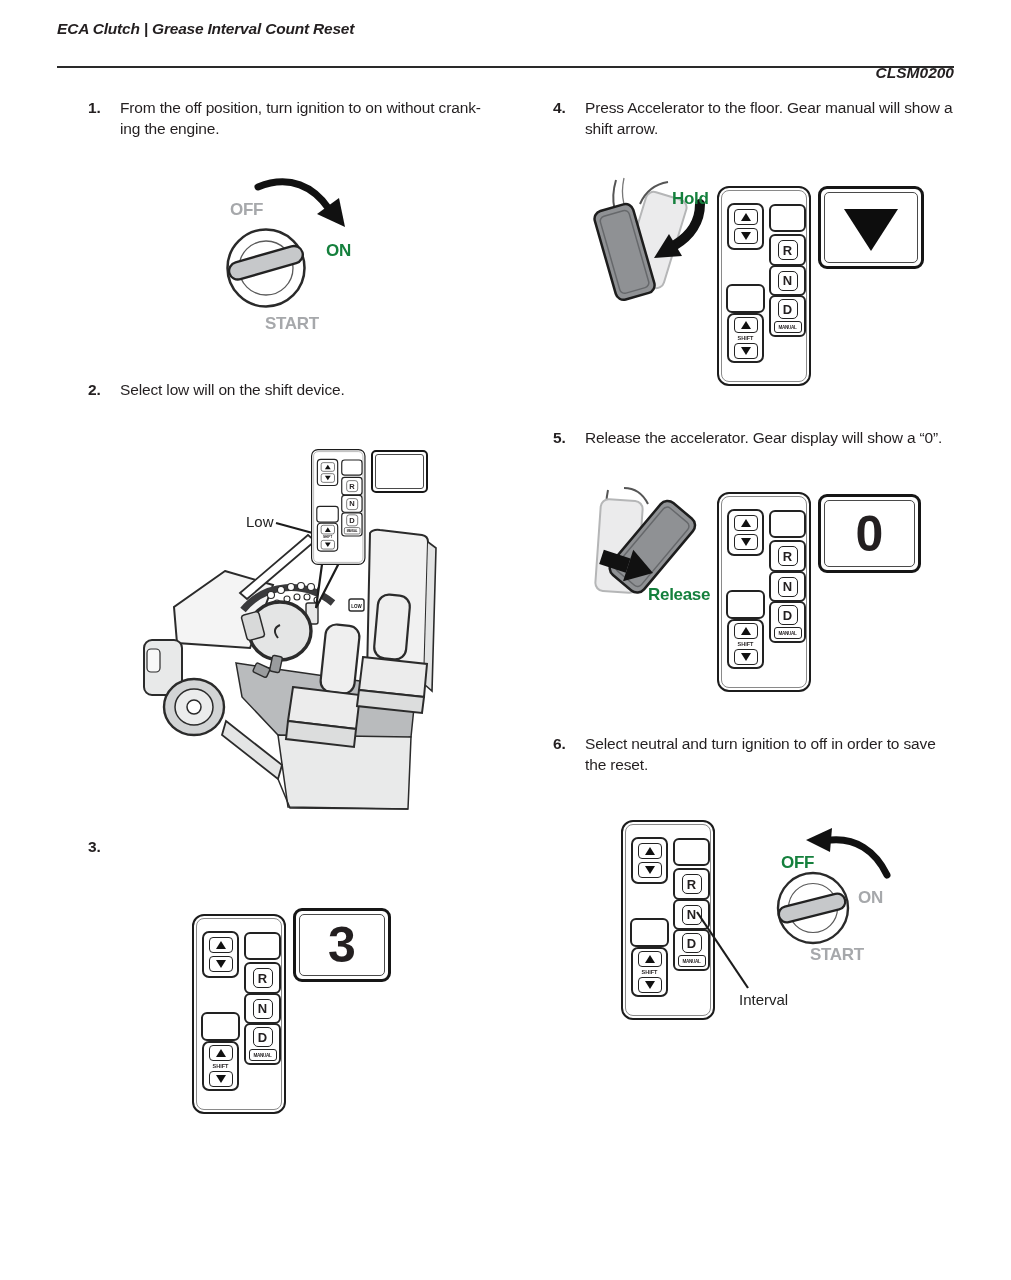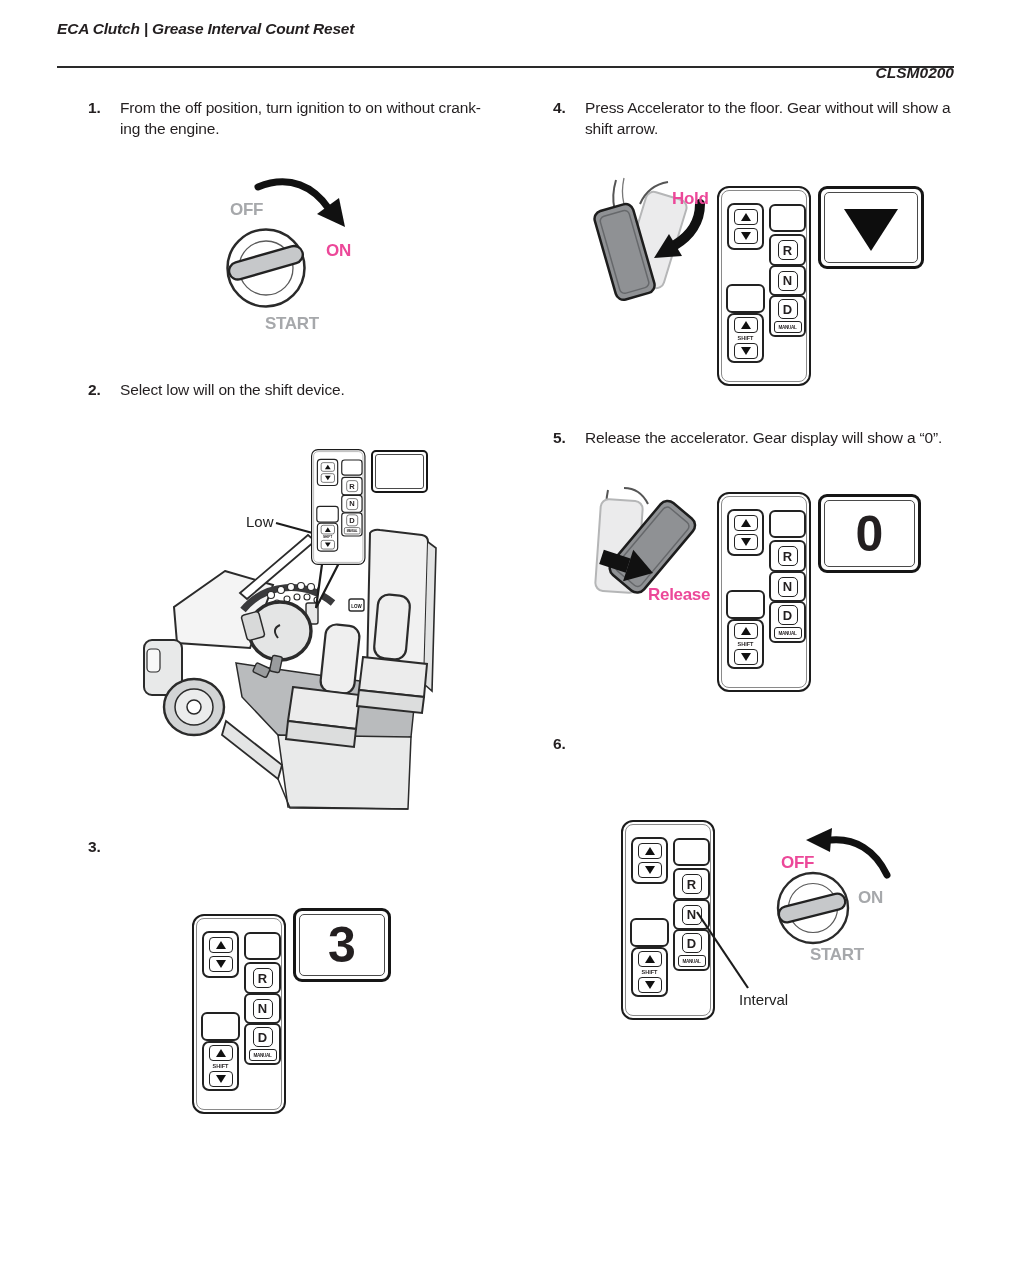--- a/index.html
+++ b/index.html
@@ -40,21 +40,21 @@
   
   .display{position:absolute;background:#fff;border:3px solid #161616;border-radius:9px;}
   .display::before{content:'';position:absolute;inset:3px;border:1.5px solid #4a4a4a;border-radius:5px;}
   .dval{position:absolute;inset:0;display:flex;align-items:center;justify-content:center;
         font-weight:bold;font-size:50px;}
   .display-sm{position:absolute;background:#fff;border:2px solid #161616;border-radius:5px;}
   .display-sm::before{content:'';position:absolute;inset:2px;border:1px solid #4a4a4a;border-radius:3px;}
   .tri-display{width:0;height:0;border-left:27px solid transparent;border-right:27px solid transparent;border-top:42px solid #0d0d0d;margin-top:4px;}
   
   .lbl-gray{position:absolute;font-weight:bold;font-size:17px;color:#a6a8ab;letter-spacing:-0.3px;}
-  .lbl-black{position:absolute;font-weight:bold;font-size:17px;color:#ec4899;letter-spacing:-0.3px;}
+  .lbl-black{position:absolute;font-weight:bold;font-size:17px;color:#15803d;letter-spacing:-0.3px;}
   .lbl-callout{position:absolute;font-size:15px;color:#222;}
   .abs{position:absolute;}
 </style>
 </head>
 <body>
 
 <div class="page">
 
   <div class="hdr-title">ECA Clutch  |  Grease Interval Count Reset</div>
   <div class="hdr-code">CLSM0200</div>
@@ -72,33 +72,35 @@
     <div>
       <div>Select low will on the shift device.</div>
     </div>
   </div>
   <div class="step" style="left:88px;top:836px;width:430px;">
     <div class="step-num">3.</div>
   </div>
   <div class="step" style="left:553px;top:97px;width:430px;">
     <div class="step-num">4.</div>
     <div>
-      <div>Press Accelerator to the floor. Gear without will show a</div>
+      <div>Press Accelerator to the floor. Gear manual will show a</div>
       <div>shift arrow.</div>
     </div>
   </div>
   <div class="step" style="left:553px;top:427px;width:440px;">
     <div class="step-num">5.</div>
     <div>
       <div>Release the accelerator. Gear display will show a “0”.</div>
     </div>
   </div>
   <div class="step" style="left:553px;top:733px;width:430px;">
     <div class="step-num">6.</div>
     <div>
+      <div>Select neutral and turn ignition to off in order to save</div>
+      <div>the reset.</div>
     </div>
   </div>
 
   <svg class="abs" style="left:205px;top:165px;" width="190" height="195" viewBox="0 0 190 195">
     <circle cx="61" cy="103" r="38.5" fill="#fff" stroke="#2a2a2a" stroke-width="2.5"></circle>
     <circle cx="61" cy="103" r="27" fill="#fff" stroke="#5a5a5a" stroke-width="1.3"></circle>
     <g transform="rotate(-16 61 98)">
       <rect x="23" y="89" width="76" height="17.5" rx="9" fill="#c6c8ca" stroke="#222" stroke-width="2.4"></rect>
     </g>
     <path d="M53,22 C85,9 109,22 124,44" fill="none" stroke="#111" stroke-width="7" stroke-linecap="round"></path>

